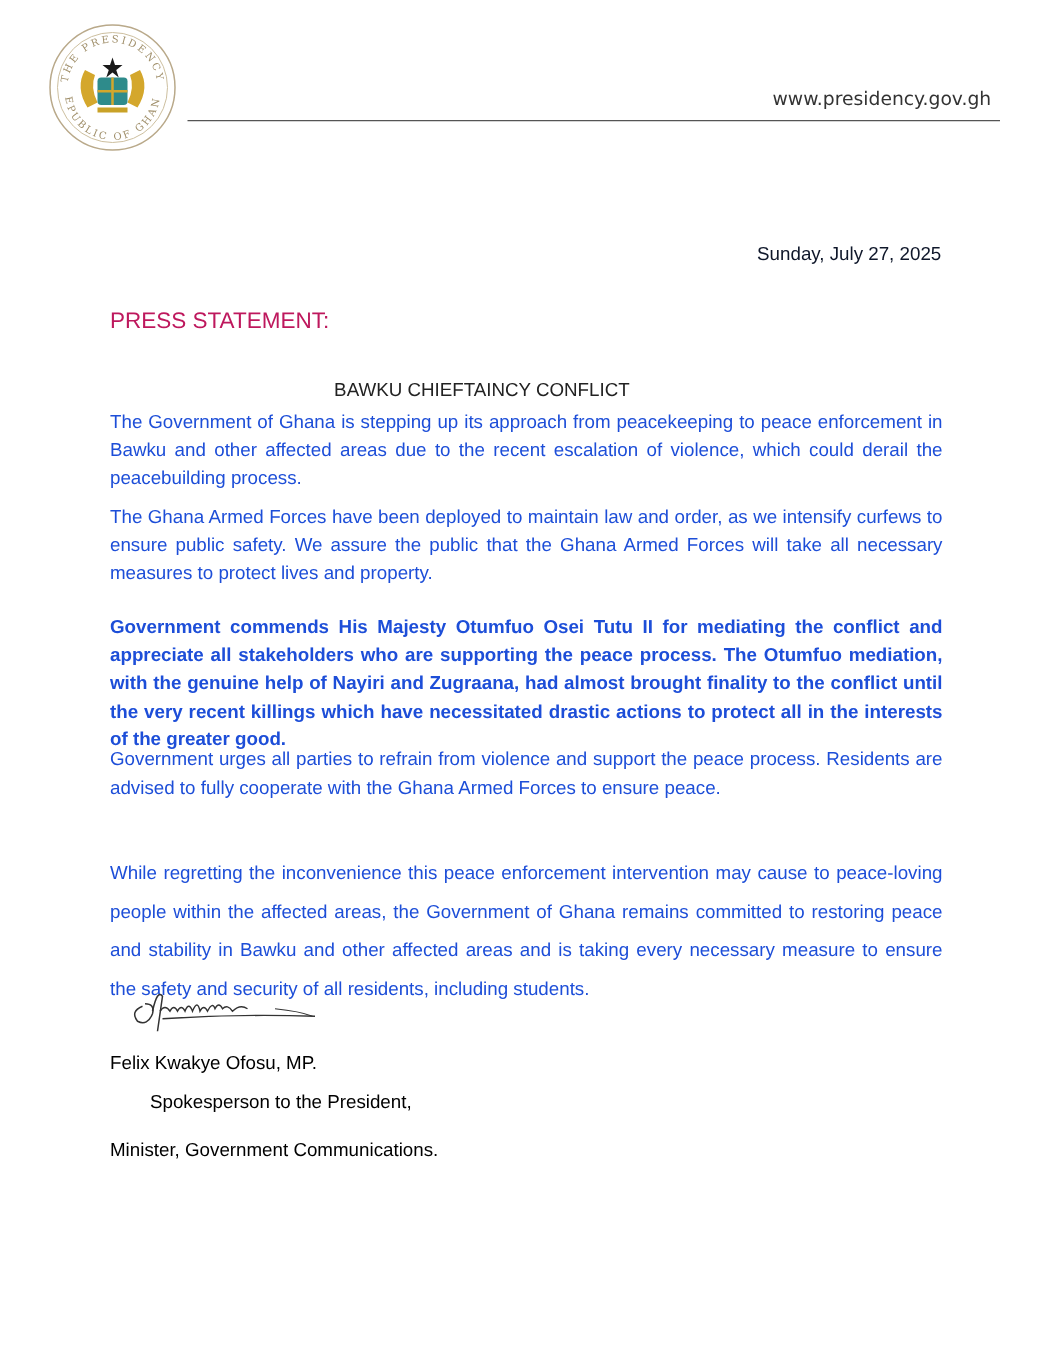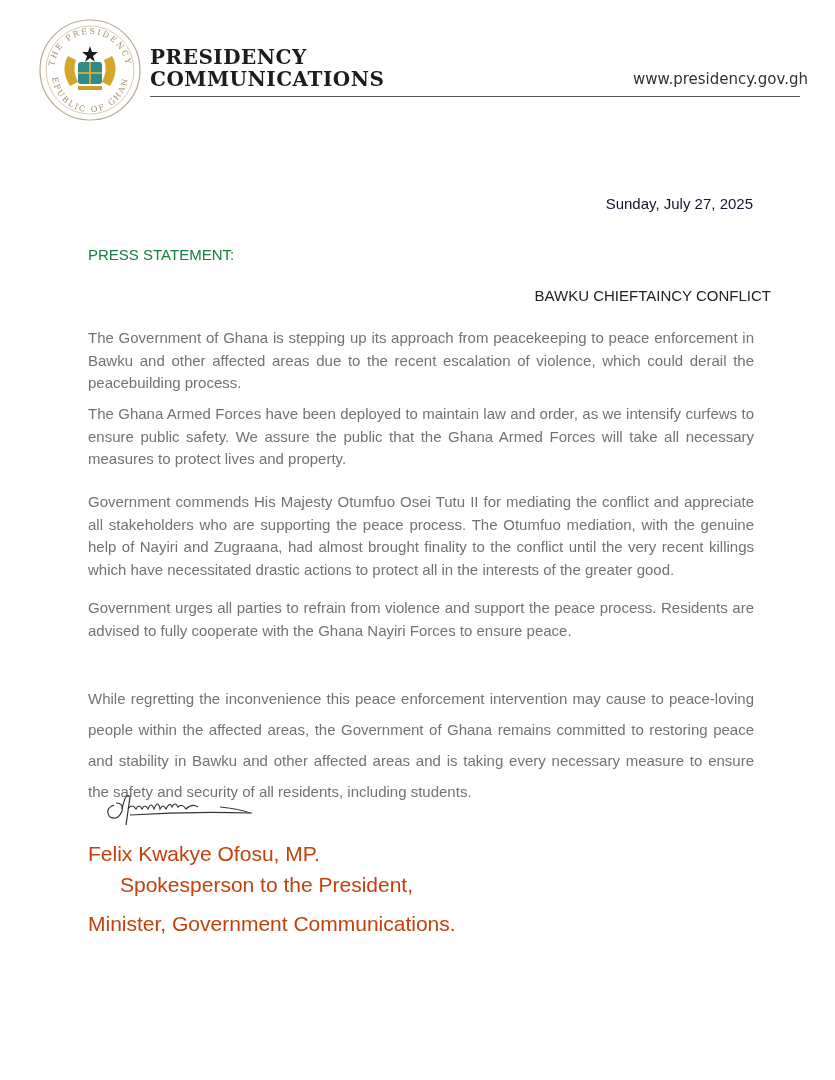--- a/index.html
+++ b/index.html
@@ -3,32 +3,32 @@
   <meta charset="utf-8">
   <style>
     html, body { margin: 0; padding: 0; background: #ffffff; }
     body { width: 835px; height: 1080px; position: relative; overflow: hidden; font-family: "Liberation Sans", sans-serif; color: #2b2b2b; }
     .header { position: absolute; left: 0; top: 0; width: 835px; height: 130px; }
     .seal { position: absolute; left: 38px; top: 18px; width: 104px; height: 104px; }
     .brand { position: absolute; left: 150px; top: 46px; font-family: "DejaVu Serif", serif; font-weight: bold; color: #1c1c1c; line-height: 22px; letter-spacing: 0.5px; }
     .brand .l1 { font-size: 20px; }
     .brand .l2 { font-size: 20px; }
     .rule { position: absolute; left: 150px; top: 96px; width: 650px; height: 1px; background: #555; }
-    .url { position: absolute; right: 27px; top: 70px; font-size: 15px; color: #333; font-family: "DejaVu Sans", sans-serif; }
+    .url { position: absolute; right: 42px; top: 70px; font-size: 15px; color: #333; font-family: "DejaVu Sans", sans-serif; }
     .date { position: absolute; right: 82px; top: 195px; font-size: 15px; color: #0f172a; }
-    .label { position: absolute; left: 88px; top: 246px; font-size: 15px; color: #15803d; }
-    .title { position: absolute; left: 0; width: 771px; top: 287px; text-align: right; font-size: 15px; color: #222; font-weight: normal; }
-    .para { position: absolute; left: 88px; width: 666px; font-size: 15px; line-height: 22.5px; color: #737373; text-align: justify; }
+    .label { position: absolute; left: 88px; top: 246px; font-size: 18px; color: #be185d; }
+    .title { position: absolute; left: 0; width: 771px; top: 304px; text-align: center; font-size: 15px; color: #222; font-weight: normal; }
+    .para { position: absolute; left: 88px; width: 666px; font-size: 15px; line-height: 22.5px; color: #1d4ed8; text-align: justify; }
     .p1 { top: 327px; }
     .p2 { top: 403px; }
-    .p3 { top: 491px; }
+    .p3 { top: 491px; font-weight: bold; }
     .p4 { top: 597px; }
     .p5 { top: 683px; line-height: 31px; }
     .sig { position: absolute; left: 100px; top: 787px; width: 160px; height: 40px; }
-    .signame { position: absolute; left: 88px; font-size: 21px; color: #c2410c; }
+    .signame { position: absolute; left: 88px; font-size: 15px; color: #000000; }
     .s1 { top: 842px; }
     .s2 { top: 873px; margin-left: 32px; }
     .s3 { top: 912px; }
   </style>
 </head>
 <body>
 
 <div class="header">
   <svg class="seal" viewBox="0 0 104 104">
     <defs>
@@ -40,36 +40,32 @@
     <text font-size="8" fill="#a08f6a" font-family="DejaVu Serif, serif" letter-spacing="2"><textPath href="#arcTop" startOffset="50%" text-anchor="middle">THE PRESIDENCY</textPath></text>
     <text font-size="8" fill="#a08f6a" font-family="DejaVu Serif, serif" letter-spacing="2"><textPath href="#arcBot" startOffset="50%" text-anchor="middle">REPUBLIC OF GHANA</textPath></text>
     <path d="M30 38 Q22 52 32 68 L40 64 Q34 52 38 42 Z" fill="#d4a72c"></path>
     <path d="M74 38 Q82 52 72 68 L64 64 Q70 52 66 42 Z" fill="#d4a72c"></path>
     <polygon points="52,28 54,34 60,34 55,38 57,44 52,40 47,44 49,38 44,34 50,34" fill="#1a1a1a"></polygon>
     <rect x="40" y="44" width="24" height="22" rx="3" fill="#2e8b8b"></rect>
     <line x1="52" y1="44" x2="52" y2="66" stroke="#d4a72c" stroke-width="2"></line>
     <line x1="40" y1="55" x2="64" y2="55" stroke="#d4a72c" stroke-width="2"></line>
     <rect x="40" y="68" width="24" height="4" fill="#c9a227"></rect>
   </svg>
-  <div class="brand">
-    <div class="l1">PRESIDENCY</div>
-    <div class="l2">COMMUNICATIONS</div>
-  </div>
   <div class="rule"></div>
   <div class="url">www.presidency.gov.gh</div>
 </div>
 
 <div class="date">Sunday, July 27, 2025</div>
 <div class="label">PRESS STATEMENT:</div>
 <div class="title">BAWKU CHIEFTAINCY CONFLICT</div>
 
 <p class="para p1" style="margin:0">The Government of Ghana is stepping up its approach from peacekeeping to peace enforcement in Bawku and other affected areas due to the recent escalation of violence, which could derail the peacebuilding process.</p>
 <p class="para p2" style="margin:0">The Ghana Armed Forces have been deployed to maintain law and order, as we intensify curfews to ensure public safety. We assure the public that the Ghana Armed Forces will take all necessary measures to protect lives and property.</p>
 <p class="para p3" style="margin:0">Government commends His Majesty Otumfuo Osei Tutu II for mediating the conflict and appreciate all stakeholders who are supporting the peace process. The Otumfuo mediation, with the genuine help of Nayiri and Zugraana, had almost brought finality to the conflict until the very recent killings which have necessitated drastic actions to protect all in the interests of the greater good.</p>
-<p class="para p4" style="margin:0">Government urges all parties to refrain from violence and support the peace process. Residents are advised to fully cooperate with the Ghana Nayiri Forces to ensure peace.</p>
+<p class="para p4" style="margin:0">Government urges all parties to refrain from violence and support the peace process. Residents are advised to fully cooperate with the Ghana Armed Forces to ensure peace.</p>
 <p class="para p5" style="margin:0">While regretting the inconvenience this peace enforcement intervention may cause to peace-loving people within the affected areas, the Government of Ghana remains committed to restoring peace and stability in Bawku and other affected areas and is taking every necessary measure to ensure the safety and security of all residents, including students.</p>
 
 <svg class="sig" viewBox="0 0 160 40">
   <path d="M14 18 Q4 22 10 30 Q18 34 22 24 Q24 16 16 16" fill="none" stroke="#333" stroke-width="1.2"></path>
   <path d="M22 22 Q26 4 30 10 Q28 24 26 38" fill="none" stroke="#333" stroke-width="1.2"></path>
   <path d="M28 22 q4 -6 8 0 q3 -6 6 0 q3 -6 6 0 q3 -8 6 0 q4 -10 6 0 q3 -6 6 0 q4 -8 6 -2 q3 -6 6 0 q4 -4 8 2 q6 -6 12 -2" fill="none" stroke="#333" stroke-width="1.1"></path>
   <path d="M30 28 Q90 24 152 26" fill="none" stroke="#333" stroke-width="1.1"></path>
   <path d="M120 20 Q140 22 150 26" fill="none" stroke="#333" stroke-width="1"></path>
 </svg>
 

